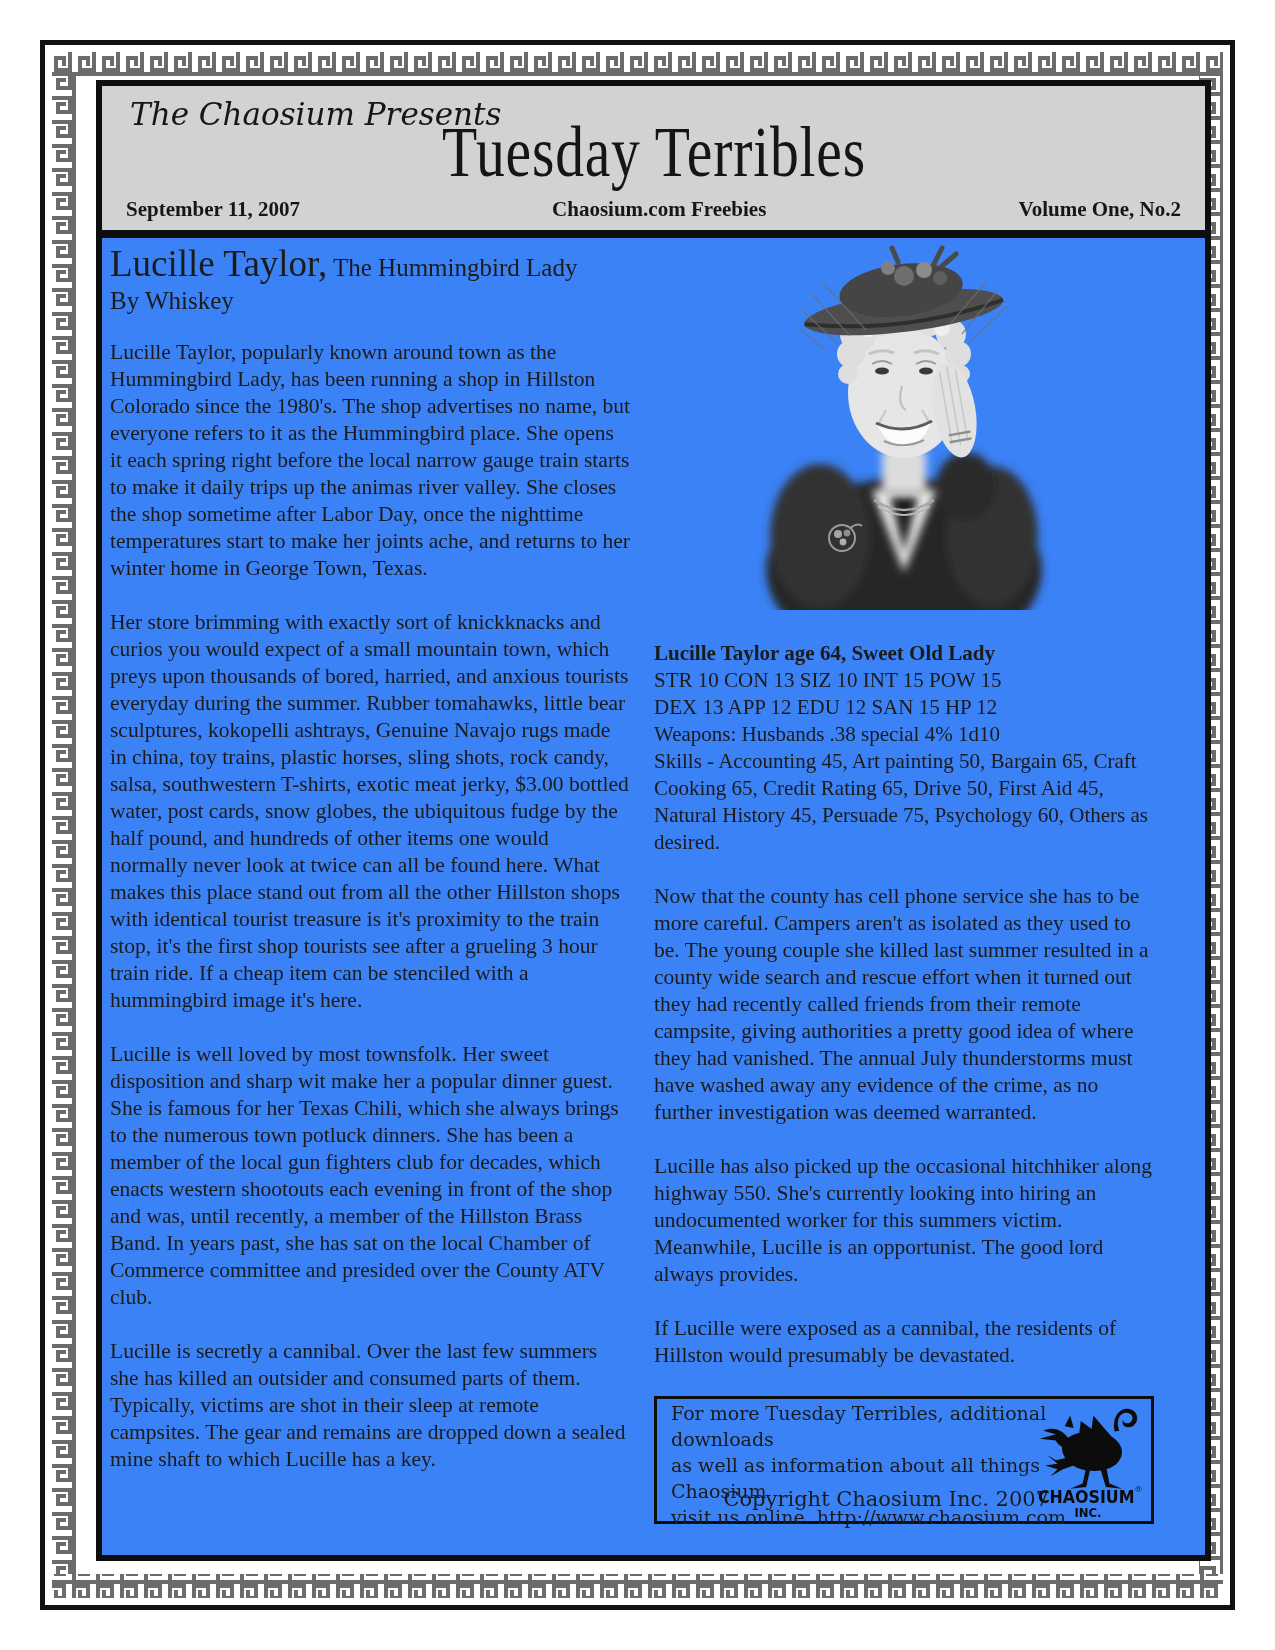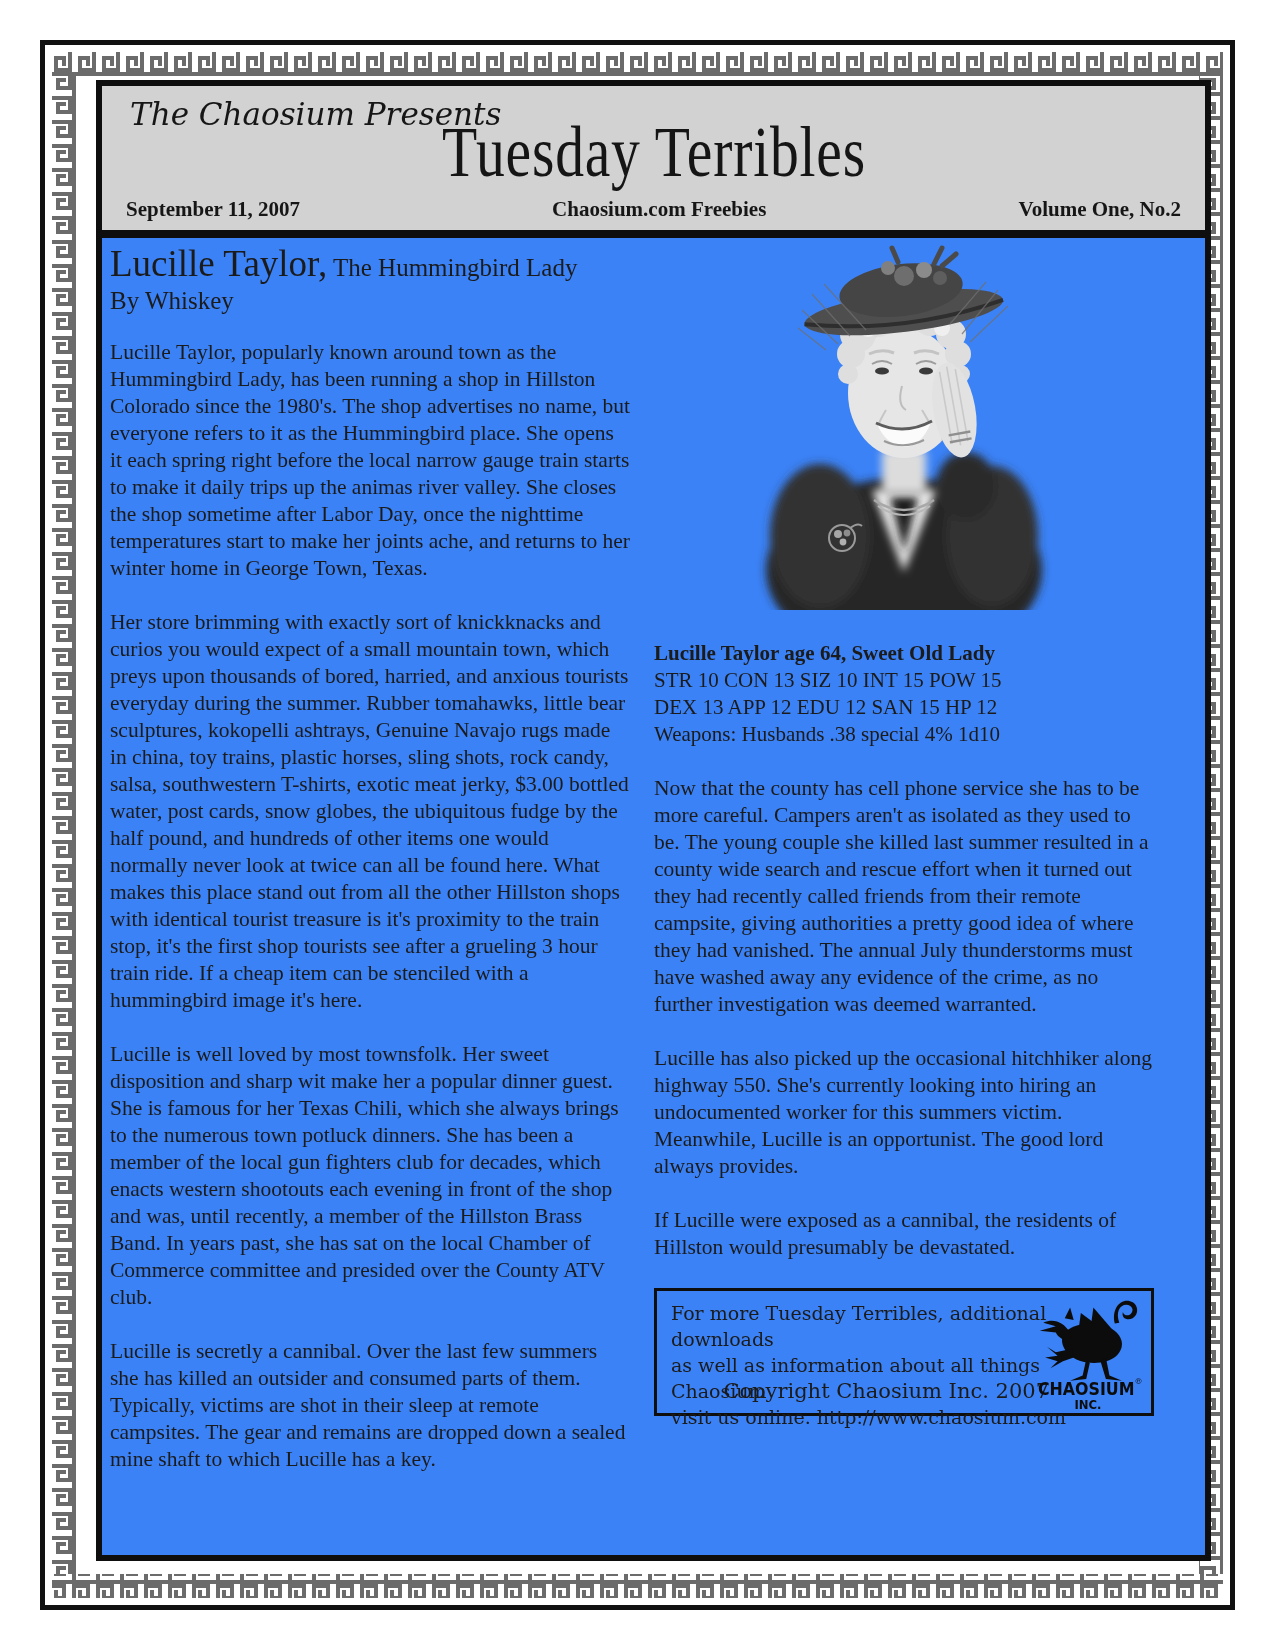--- a/index.html
+++ b/index.html
@@ -34,21 +34,21 @@
   .headline{margin-bottom:24px;}
   .headline-main{font-size:37px;}
   .headline-sub{font-size:25px;margin-top:44px;}
   .byline{font-size:25px;margin-top:2px;}
   p.body{font-size:21.5px;line-height:27px;margin:0 0 27px 0;}
   .portrait-wrap{width:300px;height:372px;margin:0 auto 30px auto;}
   .stats{font-size:21px;line-height:27px;margin:0 0 27px 0;}
   .stats .t{font-weight:bold;}
   .footer-box{
     position:relative;border:3px solid #0e0e0e;height:128px;box-sizing:border-box;
-    padding:9px 14px;font-family:"DejaVu Serif",serif;font-size:19px;line-height:26px;margin-top:2px;
+    padding:1px 14px;font-family:"DejaVu Serif",serif;font-size:19px;line-height:26px;margin-top:2px;
   }
   .fb-copy{position:absolute;left:0;bottom:9px;width:392px;text-align:right;font-size:21px;}
   .fb-logo{position:absolute;right:4px;top:4px;width:118px;height:118px;}
 </style>
 </head>
 <body>
 
 <svg class="border-svg" viewBox="0 0 1275 1650" xmlns="http://www.w3.org/2000/svg">
   <defs>
     <pattern id="gkh" width="24" height="24" patternUnits="userSpaceOnUse">
@@ -183,20 +183,21 @@
             <path d="M96,290 Q104,284 108,288" stroke="#9a9a9a" stroke-width="2" fill="none"></path>
           </g>
         </svg>
       </div>
 
       <div class="stats">
         <div class="t">Lucille Taylor age 64, Sweet Old Lady</div>
         <div>STR 10 CON 13 SIZ 10 INT 15 POW 15</div>
         <div>DEX 13 APP 12 EDU 12  SAN 15 HP 12</div>
         <div>Weapons: Husbands .38 special 4% 1d10</div>
+        <div>Skills - Accounting 45, Art painting 50,  Bargain 65, Craft Cooking 65,  Credit Rating 65, Drive 50, First Aid 45, Natural History 45, Persuade 75, Psychology 60, Others as desired.</div>
       </div>
 
       <p class="body">Now that the county has cell phone service she has to be more careful. Campers aren't as isolated as they used to be.  The young couple she killed last summer resulted in a county wide search and rescue effort when it turned out they had recently called friends from their remote campsite, giving authorities a pretty good idea of where they had vanished. The annual July thunderstorms must have washed away any evidence of the crime, as no further investigation was deemed warranted.</p>
       <p class="body">Lucille has also picked up the occasional hitchhiker along highway 550. She's currently looking into hiring an undocumented worker for this summers victim. Meanwhile, Lucille is an opportunist. The good lord always provides.</p>
       <p class="body">If Lucille were exposed as a cannibal, the residents of Hillston would presumably be devastated.</p>
 
       <div class="footer-box">
         <div>For more Tuesday Terribles, additional downloads</div>
         <div>as well as information about all things Chaosium</div>
         <div>visit us online.  http://www.chaosium.com</div>

